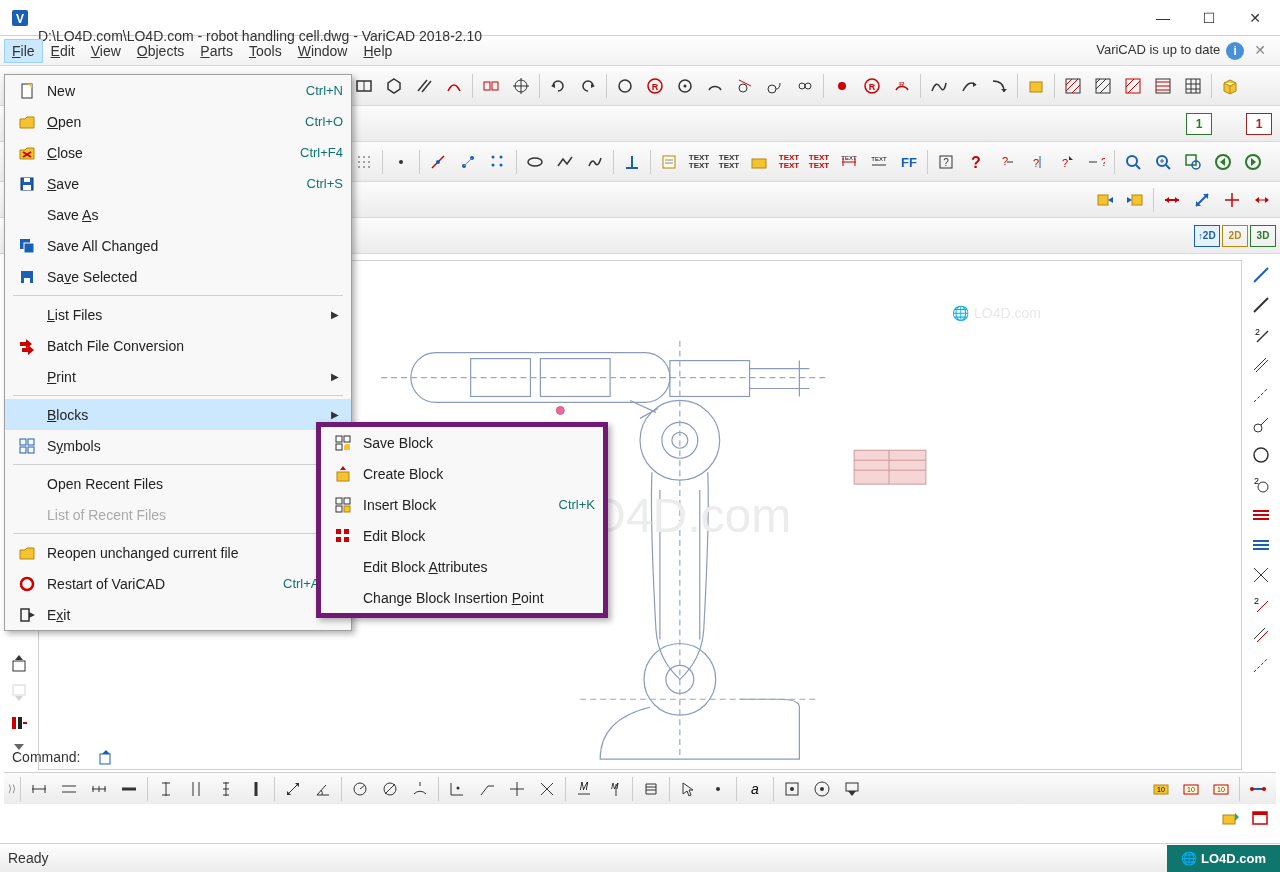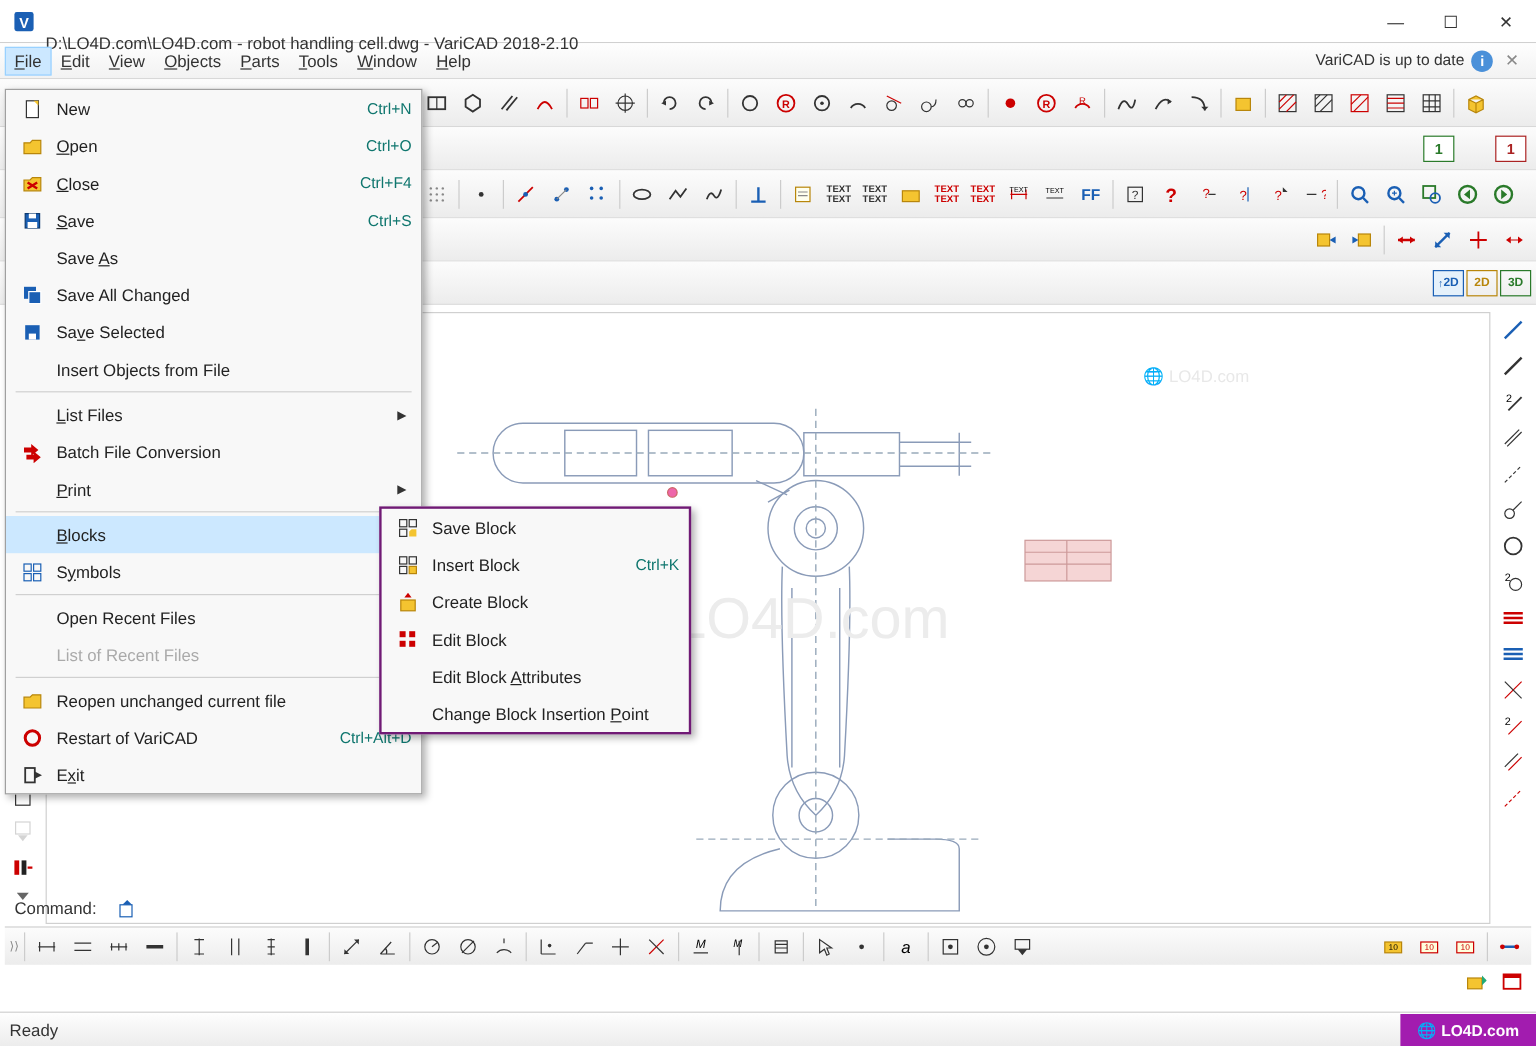--- a/index.html
+++ b/index.html
@@ -50,35 +50,35 @@
 .dd-item.highlighted { background: #cce8ff; }
 .dd-icon { width: 28px; height: 24px; display: flex; align-items: center; justify-content: center; }
 .dd-label { flex: 1; padding-left: 6px; }
 .dd-label u { text-decoration: underline; }
 .dd-shortcut { color: #0f766e; font-size: 13px; }
 .dd-arrow { width: 12px; color: #333; font-size: 10px; }
 .dd-sep { height: 1px; background: #d0d0d0; margin: 3px 8px; }
 .dd-disabled { color: #aaa; }
 
 
-.submenu { position: absolute; top: 422px; left: 316px; width: 260px; background: #f8f8f8; border: 2px solid #701a75; box-shadow: 3px 3px 6px rgba(0,0,0,0.3); z-index: 101; }
+.submenu { position: absolute; top: 422px; left: 316px; width: 292px; background: #f8f8f8; border: 5px solid #701a75; box-shadow: 3px 3px 6px rgba(0,0,0,0.3); z-index: 101; }
 
 
 .canvas-content { position: absolute; inset: 0; }
 .wm1 { position: absolute; top: 44px; right: 200px; font-size: 14px; }
 .wm-center { position: absolute; top: 50%; left: 50%; transform: translate(-50%, -50%); font-size: 48px; color: #f0f0f0; }
 
 
 .bottom-toolbar { position: absolute; bottom: 68px; left: 4px; right: 4px; height: 32px; background: linear-gradient(to bottom, #fcfcfc, #ececec); border-top: 1px solid #d0d0d0; display: flex; align-items: center; gap: 2px; padding: 0 4px; }
 
 .command-row { position: absolute; bottom: 36px; left: 4px; right: 4px; height: 30px; display: flex; align-items: center; gap: 14px; background: #f8f8f8; border-top: 1px solid #e0e0e0; padding: 0 6px; }
 .cmd-label { font-size: 14px; color: #333; }
 
 .status-bar { position: absolute; bottom: 0; left: 0; right: 0; height: 29px; background: linear-gradient(to bottom, #fefefe, #ececec); border-top: 1px solid #d0d0d0; display: flex; align-items: center; padding: 0 8px; font-size: 14px; color: #333; }
-.lo4d-badge { position: absolute; right: 0; bottom: 0; background: #a21caf; color: #fff; font-size: 13px; padding: 6px 14px; font-weight: bold; }
+.lo4d-badge { position: absolute; right: 0; bottom: 0; background: #0f766e; color: #fff; font-size: 13px; padding: 6px 14px; font-weight: bold; }
 
 
 .toolbars-top { position: absolute; top: 66px; left: 0; right: 0; }
 
 
 .robot-svg { position: absolute; top: 0; left: 0; width: 100%; height: 100%; }
 </style>
 </head>
 <body>
 
@@ -761,24 +761,20 @@
   </div>
   <div class="dd-item">
     <span class="dd-icon">
         <svg width="18" height="18">
           <rect x="3" y="3" width="12" height="12" fill="#1a5fb4"></rect>
           <rect x="6" y="10" width="6" height="5" fill="#fff"></rect>
         </svg>
       </span>
     <span class="dd-label">Sa<u>v</u>e Selected</span>
   </div>
-  <div class="dd-item">
-    <span class="dd-icon"></span>
-    <span class="dd-label">Insert Objects from File</span>
-  </div>
   <div class="dd-sep"></div>
   <div class="dd-item">
     <span class="dd-icon"></span>
     <span class="dd-label"><u>L</u>ist Files</span>
     <span class="dd-arrow">▶</span>
   </div>
   <div class="dd-item">
     <span class="dd-icon">
         <svg width="18" height="18">
           <polygon points="2,5 8,5 8,2 14,7 8,12 8,9 2,9" fill="#c00"></polygon>
@@ -856,41 +852,41 @@
           <rect x="10" y="2" width="6" height="6" fill="none" stroke="#333"></rect>
           <rect x="2" y="10" width="6" height="6" fill="none" stroke="#333"></rect>
           <polygon points="12,10 16,10 16,16 10,16 10,12" fill="#f4c430"></polygon>
         </svg>
       </span>
     <span class="dd-label">Save Block</span>
   </div>
   <div class="dd-item">
     <span class="dd-icon">
         <svg width="18" height="18">
+          <rect x="3" y="7" width="12" height="9" fill="#f4c430" stroke="#b8860b"></rect>
+          <polygon points="9,1 6,5 12,5" fill="#c00"></polygon>
+        </svg>
+      </span>
+    <span class="dd-label">Create Block</span>
+  </div>
+  <div class="dd-item">
+    <span class="dd-icon">
+        <svg width="18" height="18">
           <rect x="2" y="2" width="6" height="6" fill="none" stroke="#333"></rect>
           <rect x="10" y="2" width="6" height="6" fill="none" stroke="#333"></rect>
           <rect x="2" y="10" width="6" height="6" fill="none" stroke="#333"></rect>
           <rect x="10" y="10" width="6" height="6" fill="#f4c430" stroke="#b8860b"></rect>
         </svg>
       </span>
     <span class="dd-label">Insert Block</span>
     <span class="dd-shortcut">Ctrl+K</span>
   </div>
   <div class="dd-item">
     <span class="dd-icon">
         <svg width="18" height="18">
-          <rect x="3" y="7" width="12" height="9" fill="#f4c430" stroke="#b8860b"></rect>
-          <polygon points="9,1 6,5 12,5" fill="#c00"></polygon>
-        </svg>
-      </span>
-    <span class="dd-label">Create Block</span>
-  </div>
-  <div class="dd-item">
-    <span class="dd-icon">
-        <svg width="18" height="18">
           <rect x="2" y="2" width="5" height="5" fill="#c00"></rect>
           <rect x="10" y="2" width="5" height="5" fill="#c00"></rect>
           <rect x="2" y="10" width="5" height="5" fill="#c00"></rect>
           <rect x="10" y="10" width="5" height="5" fill="#c00"></rect>
         </svg>
       </span>
     <span class="dd-label">Edit Block</span>
   </div>
   <div class="dd-item">
     <span class="dd-icon"></span>

